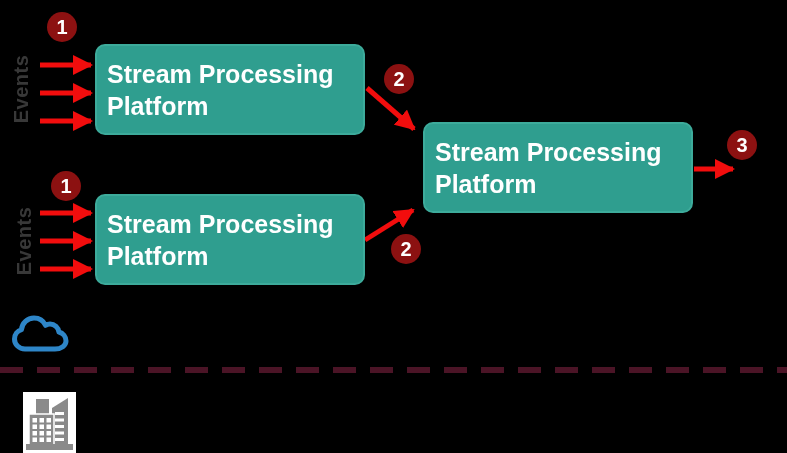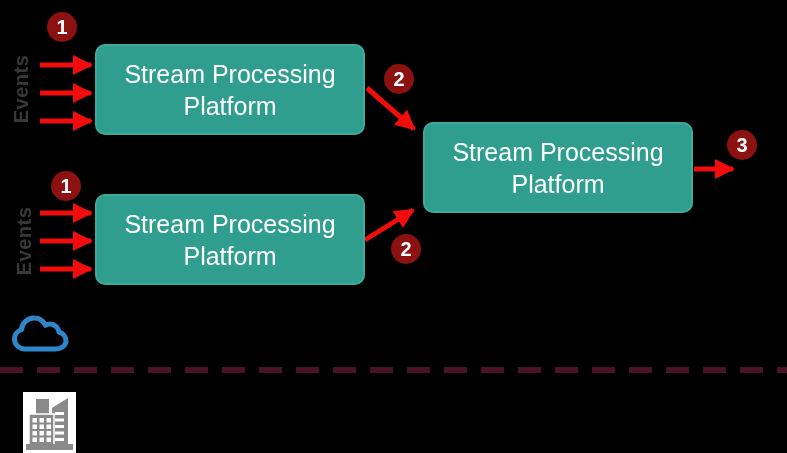--- a/index.html
+++ b/index.html
@@ -22,22 +22,23 @@
     background:#2F9E8F;
     border:2px solid #3DAB9B;
     border-radius:10px;
     display:flex; align-items:center; justify-content:center;
     z-index:2;
   }
   .box span {
     color:#FFFFFF;
     font-size:25px;
     line-height:1.28;
-    text-align:center;
-    padding:0 16px;
+    text-align:left;
+    padding:0 10px;
+    font-weight:bold;
   }
   .box1 { left:95px; top:44px; }
   .box2 { left:95px; top:194px; }
   .box3 { left:423px; top:122px; }
   .badge {
     position:absolute;
     width:30px; height:30px;
     border-radius:50%;
     background:#8C1111;
     color:#FFFFFF;

